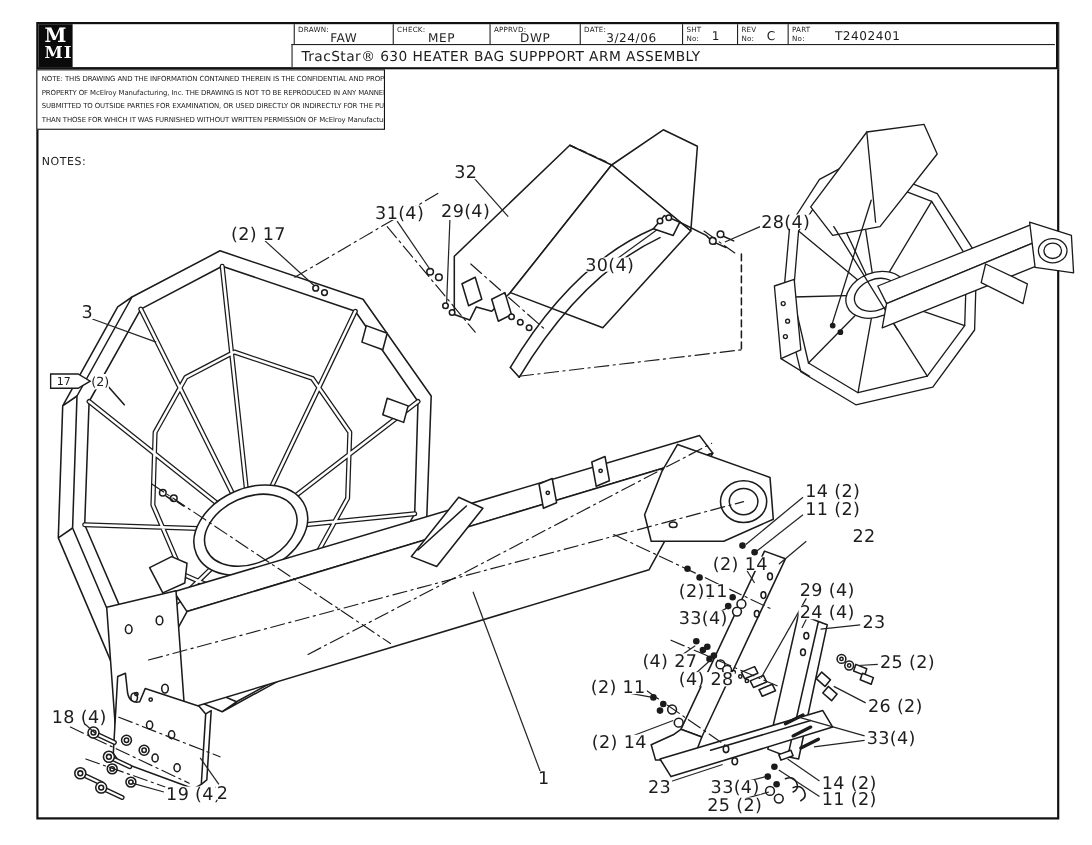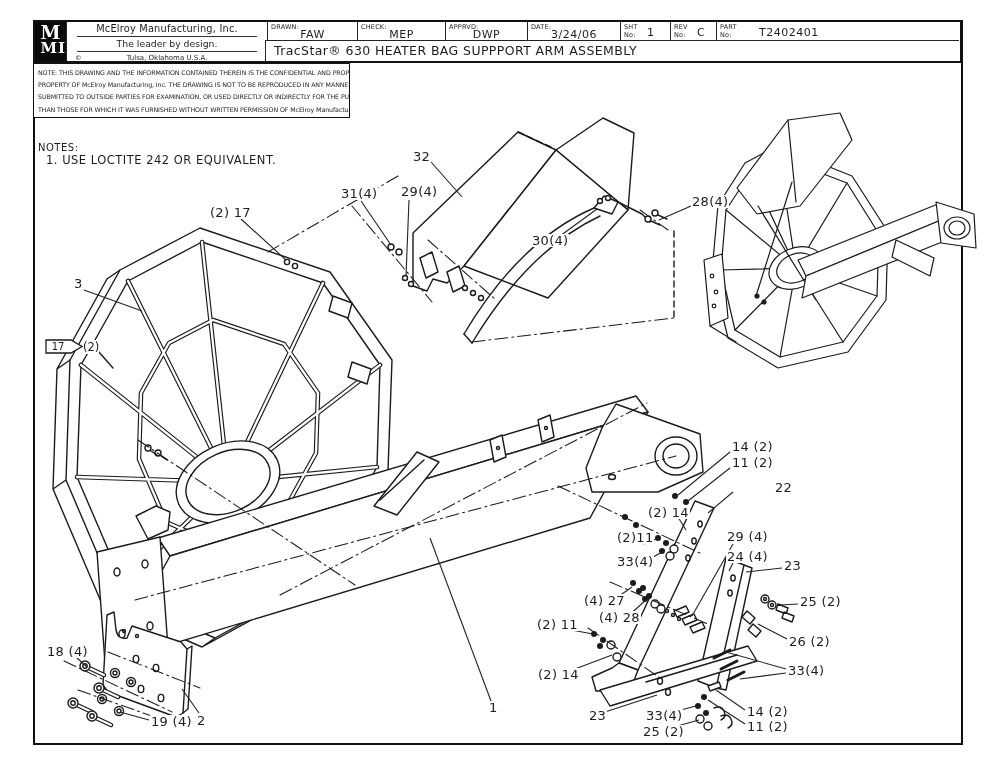--- a/index.html
+++ b/index.html
@@ -6,21 +6,21 @@
   body{position:relative;width:993px;height:768px;overflow:hidden;
        font-family:"DejaVu Sans",sans-serif;color:#1d1d1d;}
   
   #sheet-border{position:absolute;left:33px;top:20px;width:926px;height:721px;
     border:2.5px solid #111;z-index:1;}
   
   #art-svg{position:absolute;left:0;top:0;z-index:2;}
   #leader-svg{position:absolute;left:0;top:0;z-index:3;pointer-events:none;}
   #leader-svg line{stroke:#232323;stroke-width:1.1;}
   #callout-layer{position:absolute;left:0;top:0;width:993px;height:768px;z-index:4;pointer-events:none;}
-  .callout{position:absolute;font-size:13px;letter-spacing:.3px;background:#fff;
+  .callout{position:absolute;font-size:16px;letter-spacing:.3px;background:#fff;
     padding:0 1px;white-space:nowrap;line-height:13px;}
   
   #title-block{position:absolute;left:33px;top:20px;width:925px;height:39px;
     border:2px solid #111;background:#fff;z-index:5;}
   .tb-cell{position:absolute;border-left:1.5px solid #222;box-sizing:border-box;}
   .tb-small{position:absolute;left:3px;top:1px;font-size:6.5px;letter-spacing:.2px;}
   .tb-small2{position:absolute;left:3px;top:9px;font-size:6.5px;letter-spacing:.2px;}
   .tb-value{position:absolute;left:0;right:0;top:6px;text-align:center;font-size:11px;letter-spacing:.5px;}
   .tb-value-r{position:absolute;left:26px;top:4px;font-size:11px;letter-spacing:.5px;}
   #logo-box{position:absolute;left:0;top:0;width:31px;height:39px;background:#0a0a0a;
@@ -323,21 +323,21 @@
     <div class="callout" style="left: 731px; top: 440px;">14 (2)</div>
     <div class="callout" style="left: 731px; top: 456px;">11 (2)</div>
     <div class="callout" style="left: 734px; top: 481px; margin-left: 40px;">22</div>
     <div class="callout" style="left: 647px; top: 506px;">(2) 14</div>
     <div class="callout" style="left: 616px; top: 531px;">(2)11</div>
     <div class="callout" style="left: 616px; top: 555px;">33(4)</div>
     <div class="callout" style="left: 726px; top: 530px;">29 (4)</div>
     <div class="callout" style="left: 726px; top: 550px;">24 (4)</div>
     <div class="callout" style="left: 783px; top: 559px;">23</div>
     <div class="callout" style="left: 583px; top: 594px;">(4) 27</div>
-    <div class="callout" style="left: 598px; top: 611px;">(4) 28</div>
+    <div class="callout" style="left: 616px; top: 611px;">(4) 28</div>
     <div class="callout" style="left: 799px; top: 595px;">25 (2)</div>
     <div class="callout" style="left: 788px; top: 635px;">26 (2)</div>
     <div class="callout" style="left: 536px; top: 618px;">(2) 11</div>
     <div class="callout" style="left: 537px; top: 668px;">(2) 14</div>
     <div class="callout" style="left: 488px; top: 701px;">1</div>
     <div class="callout" style="left: 588px; top: 709px;">23</div>
     <div class="callout" style="left: 645px; top: 709px;">33(4)</div>
     <div class="callout" style="left: 642px; top: 725px;">25 (2)</div>
     <div class="callout" style="left: 787px; top: 664px;">33(4)</div>
     <div class="callout" style="left: 746px; top: 705px;">14 (2)</div>
@@ -345,30 +345,20 @@
     <div class="callout" style="left: 46px; top: 645px;">18 (4)</div>
     <div class="callout" style="left: 150px; top: 715px;">19 (4)</div>
     <div class="callout" style="left: 196px; top: 714px;">2</div>
   </div>
 
 <div id="title-block">
   <div id="logo-box">
     <span class="l1">M</span>
     <span class="l2">MI</span>
   </div>
-  <div id="company-cell">
-    <div class="co-row" id="co-name">McElroy Manufacturing, Inc.</div>
-    <div class="co-sep"></div>
-    <div class="co-row" id="co-tag">The leader by design.</div>
-    <div class="co-sep"></div>
-    <div class="co-row" id="co-loc">
-      <span id="co-copy">©</span>
-      <span>Tulsa, Oklahoma U.S.A.</span>
-    </div>
-  </div>
   <div class="tb-cell" style="left:232px;top:0;width:90px;height:20px;">
     <span class="tb-small">DRAWN:</span>
     <span class="tb-value">FAW</span>
   </div>
   <div class="tb-cell" style="left:322px;top:0;width:88px;height:20px;">
     <span class="tb-small">CHECK:</span>
     <span class="tb-value">MEP</span>
   </div>
   <div class="tb-cell" style="left:410px;top:0;width:82px;height:20px;">
     <span class="tb-small">APPRVD:</span>
@@ -400,20 +390,19 @@
 
 <div id="note-box">
   <div class="note-line">NOTE: THIS DRAWING AND THE INFORMATION CONTAINED THEREIN IS THE CONFIDENTIAL AND PROPRIETARY</div>
   <div class="note-line">PROPERTY OF McElroy Manufacturing, Inc. THE DRAWING IS NOT TO BE REPRODUCED IN ANY MANNER,</div>
   <div class="note-line">SUBMITTED TO OUTSIDE PARTIES FOR EXAMINATION, OR USED DIRECTLY OR INDIRECTLY FOR THE PURPOSES OTHER</div>
   <div class="note-line">THAN THOSE FOR WHICH IT WAS FURNISHED WITHOUT WRITTEN PERMISSION OF McElroy Manufacturing, Inc.</div>
 </div>
 
 <div id="notes">
   <div id="notes-heading">NOTES:</div>
-  <div class="notes-item">1. USE LOCTITE 242 OR EQUIVALENT.</div>
 </div>
 
 <svg id="flag-note" width="40" height="17" viewBox="0 0 40 17">
   <path d="M1,2 H26 L37,8.5 L26,15 H1 Z" fill="#fff" stroke="#1b1b1b" stroke-width="1.3"></path>
   <text x="13" y="12" text-anchor="middle" font-size="10" font-family="DejaVu Sans, sans-serif" fill="#1d1d1d">17</text>
 </svg>
 <div id="flag-qty">(2)</div>
 
 </body></html>

